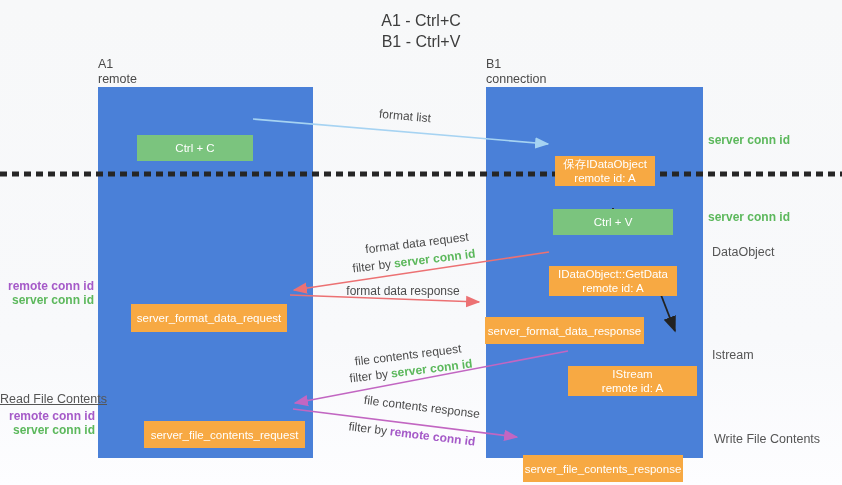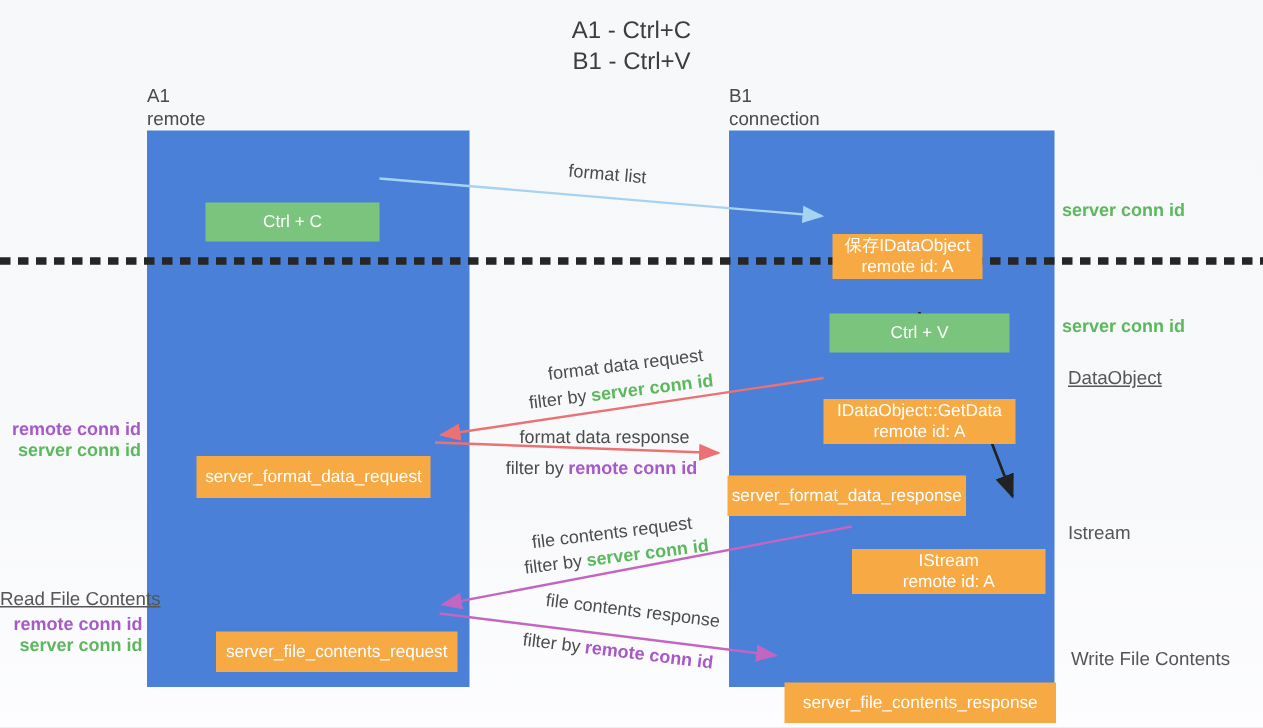--- a/index.html
+++ b/index.html
@@ -136,49 +136,46 @@
 
   <div class="abs node orange" style="left:568px;top:338px;width:129px;height:30px;">
     <div>IStream</div>
     <div>remote id: A</div>
   </div>
 
   <div class="abs node orange" style="left:144px;top:393px;width:161px;height:27px;">
     <div>server_file_contents_request</div>
   </div>
 
-  <div class="abs node orange" style="left:523px;top:427px;width:181px;height:27px;">
+  <div class="abs node orange" style="left:523px;top:427px;width:160px;height:27px;">
     <div>server_file_contents_response</div>
   </div>
 
   <div class="abs edge-label rot-sm" style="left:405px;top:116px;">format list</div>
 
   <div class="abs edge-label rot-neg" style="left:417px;top:243px;">format data request</div>
   <div class="abs edge-label rot-neg" style="left:414px;top:261px;">
     <span class="filter-gap">filter by</span><span class="green-text">server conn id</span>
   </div>
 
   <div class="abs edge-label rot-0" style="left:403px;top:291px;">format data response</div>
-  <div class="abs edge-label rot-0" style="left:401px;top:312px;">
-    <span class="filter-gap">filter by</span><span class="purple-text">remote conn id</span>
-  </div>
 
   <div class="abs edge-label rot-neg" style="left:408px;top:355px;">file contents request</div>
   <div class="abs edge-label rot-neg" style="left:411px;top:371px;">
     <span class="filter-gap">filter by</span><span class="green-text">server conn id</span>
   </div>
 
   <div class="abs edge-label rot-pos" style="left:422px;top:407px;">file contents response</div>
   <div class="abs edge-label rot-pos" style="left:412px;top:434px;">
     <span class="filter-gap">filter by</span><span class="purple-text">remote conn id</span>
   </div>
 
   <div class="abs side-label green-text" style="left:708px;top:133px;font-size:12px;">server conn id</div>
   <div class="abs side-label green-text" style="left:708px;top:210px;font-size:12px;">server conn id</div>
-  <div class="abs side-label" style="left:712px;top:245px;text-decoration:underline;">DataObject</div>
+  <div class="abs side-label" style="left:712px;top:245px;">DataObject</div>
   <div class="abs side-label" style="left:712px;top:348px;">Istream</div>
   <div class="abs side-label" style="left:714px;top:432px;">Write File Contents</div>
 
   <div class="abs side-label purple-text right-align" style="left:0;top:279px;width:94px;font-size:12px;">remote conn id</div>
   <div class="abs side-label green-text right-align" style="left:0;top:293px;width:94px;font-size:12px;">server conn id</div>
 
   <div class="abs side-label right-align" style="left:0;top:392px;width:86px;text-decoration:underline;">Read File Contents</div>
   <div class="abs side-label purple-text right-align" style="left:0;top:409px;width:95px;font-size:12px;">remote conn id</div>
   <div class="abs side-label green-text right-align" style="left:0;top:423px;width:95px;font-size:12px;">server conn id</div>
 

